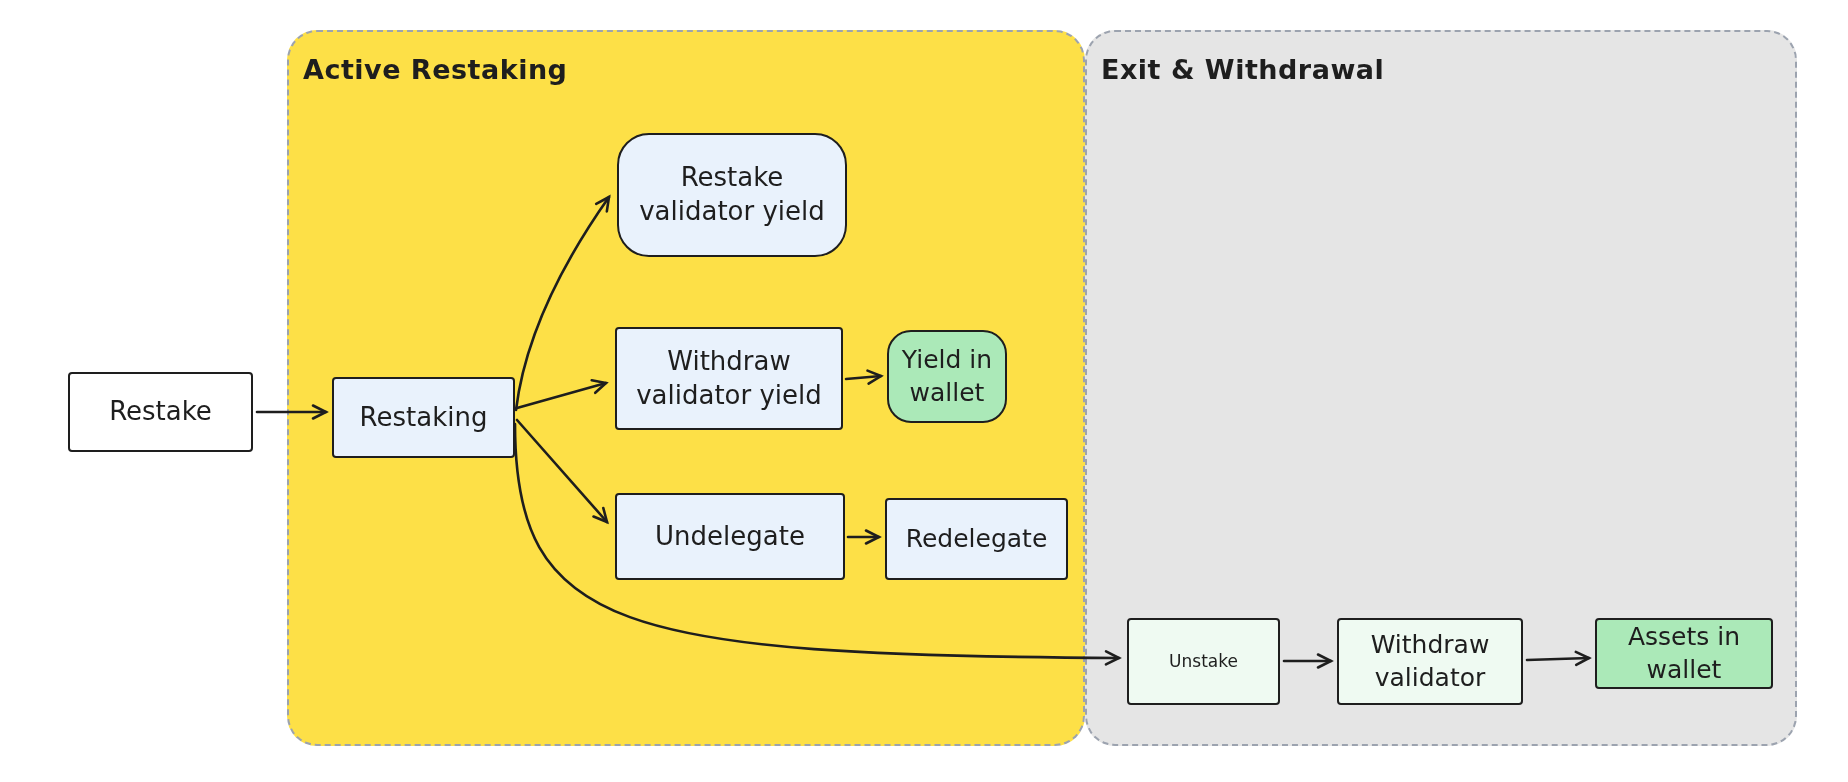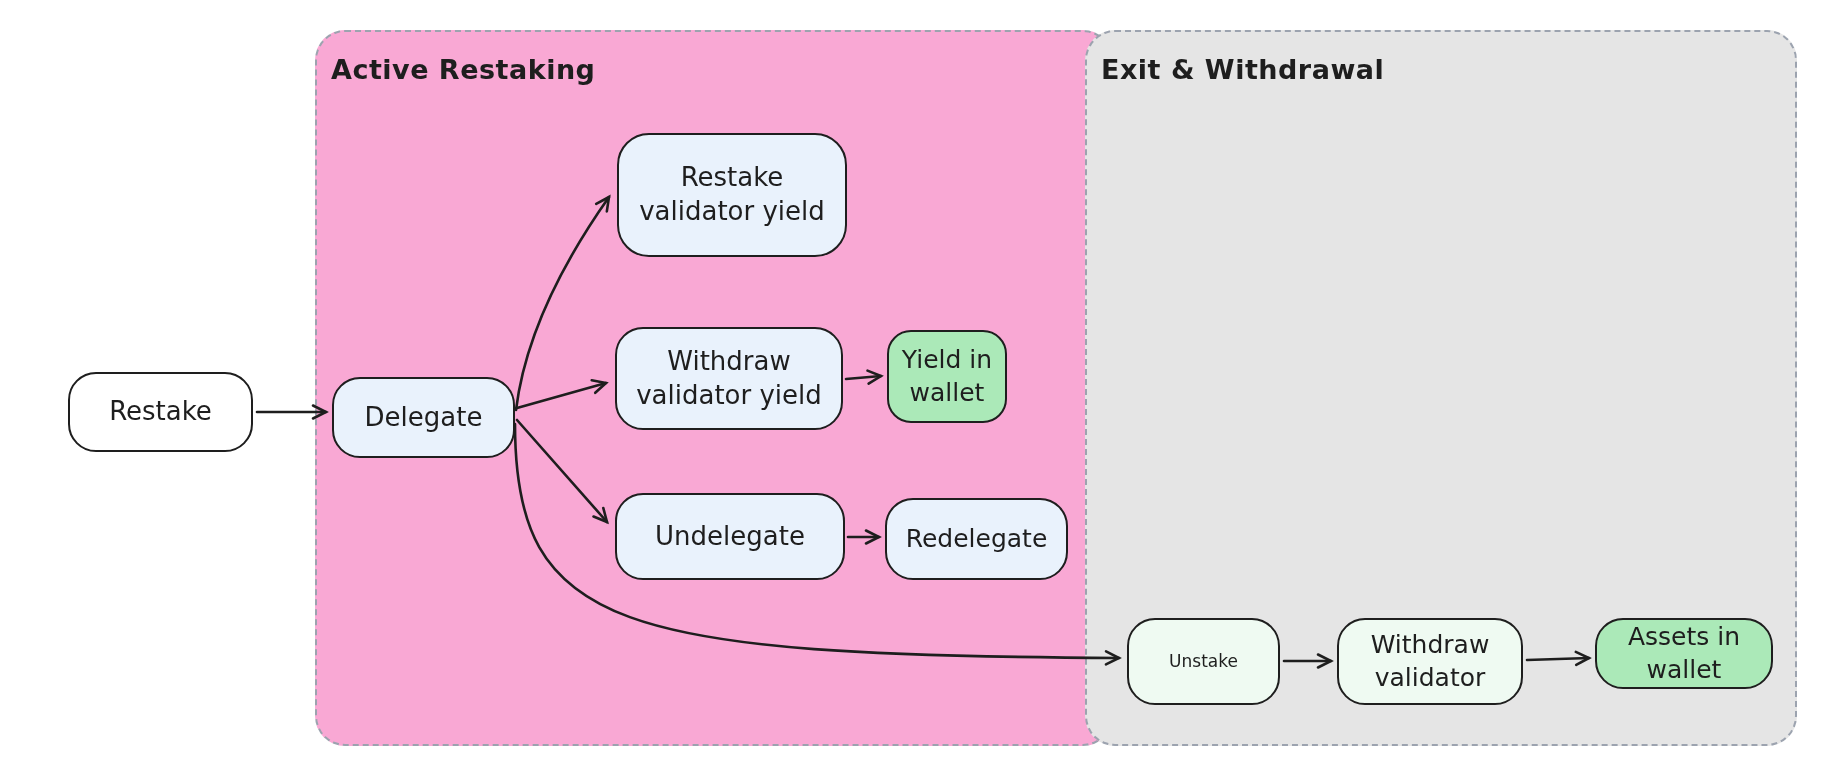--- a/index.html
+++ b/index.html
@@ -15,36 +15,36 @@
     font-family: "DejaVu Sans", "Liberation Sans", sans-serif;
     color: #1e1e1e;
     overflow: hidden;
   }
   .container {
     position: absolute;
     border: 2.5px dashed #9ca3af;
     border-radius: 30px;
     box-sizing: border-box;
   }
-  .container.blue  { background: #f9a8d4; margin-left: 28px; }
+  .container.blue  { background: #fde047; }
   .container.green { background: #e5e5e5; }
   .container-label {
     position: absolute;
     top: 22px;
     left: 14px;
     font-size: 27px;
     font-weight: 600;
     letter-spacing: 0.5px;
     white-space: nowrap;
   }
   .node {
     position: absolute;
     box-sizing: border-box;
     border: 2.5px solid #1e1e1e;
-    border-radius: 28px;
+    border-radius: 4px;
     display: flex;
     align-items: center;
     justify-content: center;
     text-align: center;
     font-size: 26px;
     line-height: 1.3;
     white-space: pre-line;
   }
   .node.big { border-radius: 32px; }
   .fill-white  { background: #ffffff; }
@@ -95,21 +95,21 @@
     <path d="M848,537 L879,537" marker-end="url(#arrow)"></path>
     <path d="M1284,661 L1331,661" marker-end="url(#arrow)"></path>
     <path d="M1527,660 L1589,658" marker-end="url(#arrow)"></path>
   </svg>
 
   <div class="node fill-white" style="left:68px; top:372px; width:185px; height:80px;">
     <span>Restake</span>
   </div>
 
   <div class="node fill-blue" style="left:332px; top:377px; width:183px; height:81px;">
-    <span>Delegate</span>
+    <span>Restaking</span>
   </div>
 
   <div class="node fill-blue big" style="left:617px; top:133px; width:230px; height:124px;">
     <span>Restake
 validator yield</span>
   </div>
 
   <div class="node fill-blue" style="left:615px; top:327px; width:228px; height:103px;">
     <span>Withdraw
 validator yield</span>

